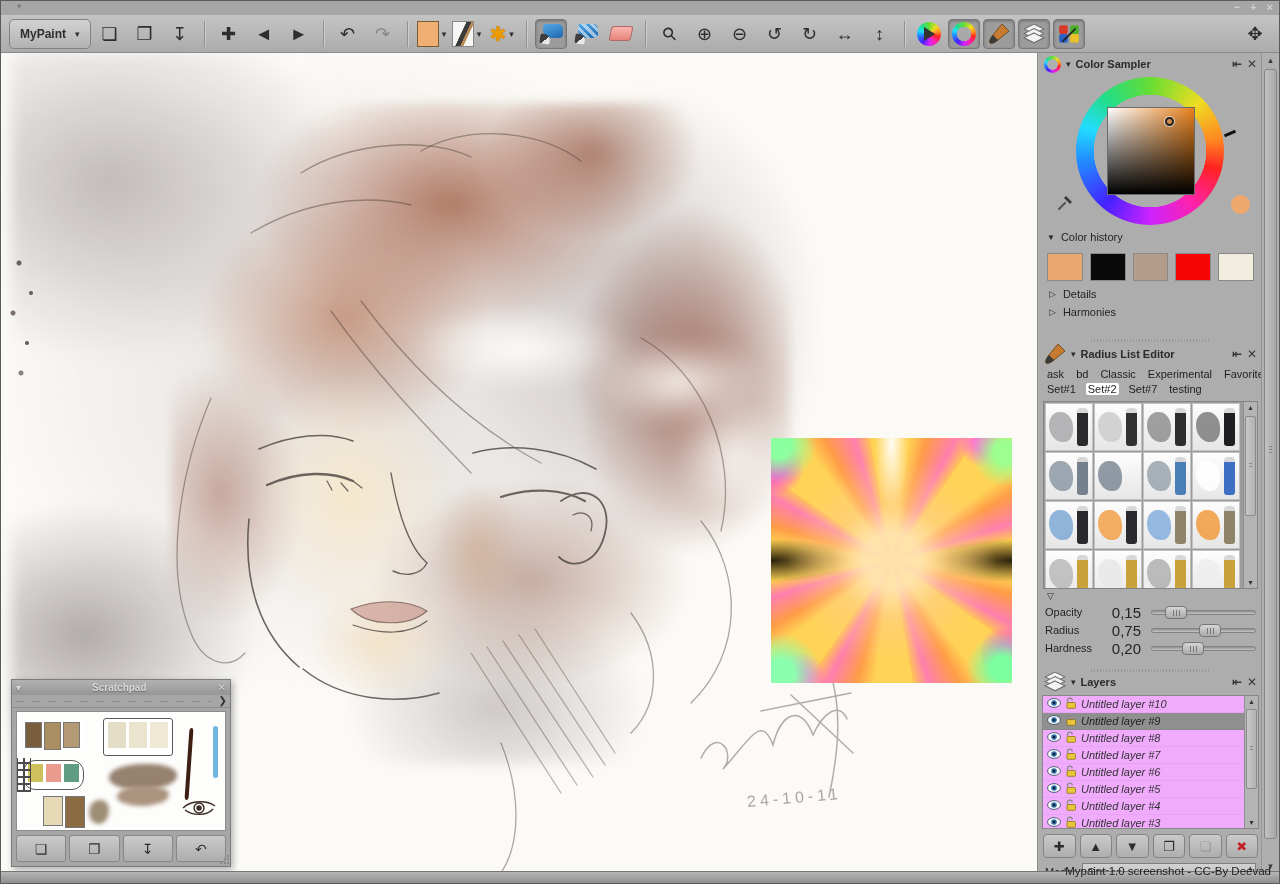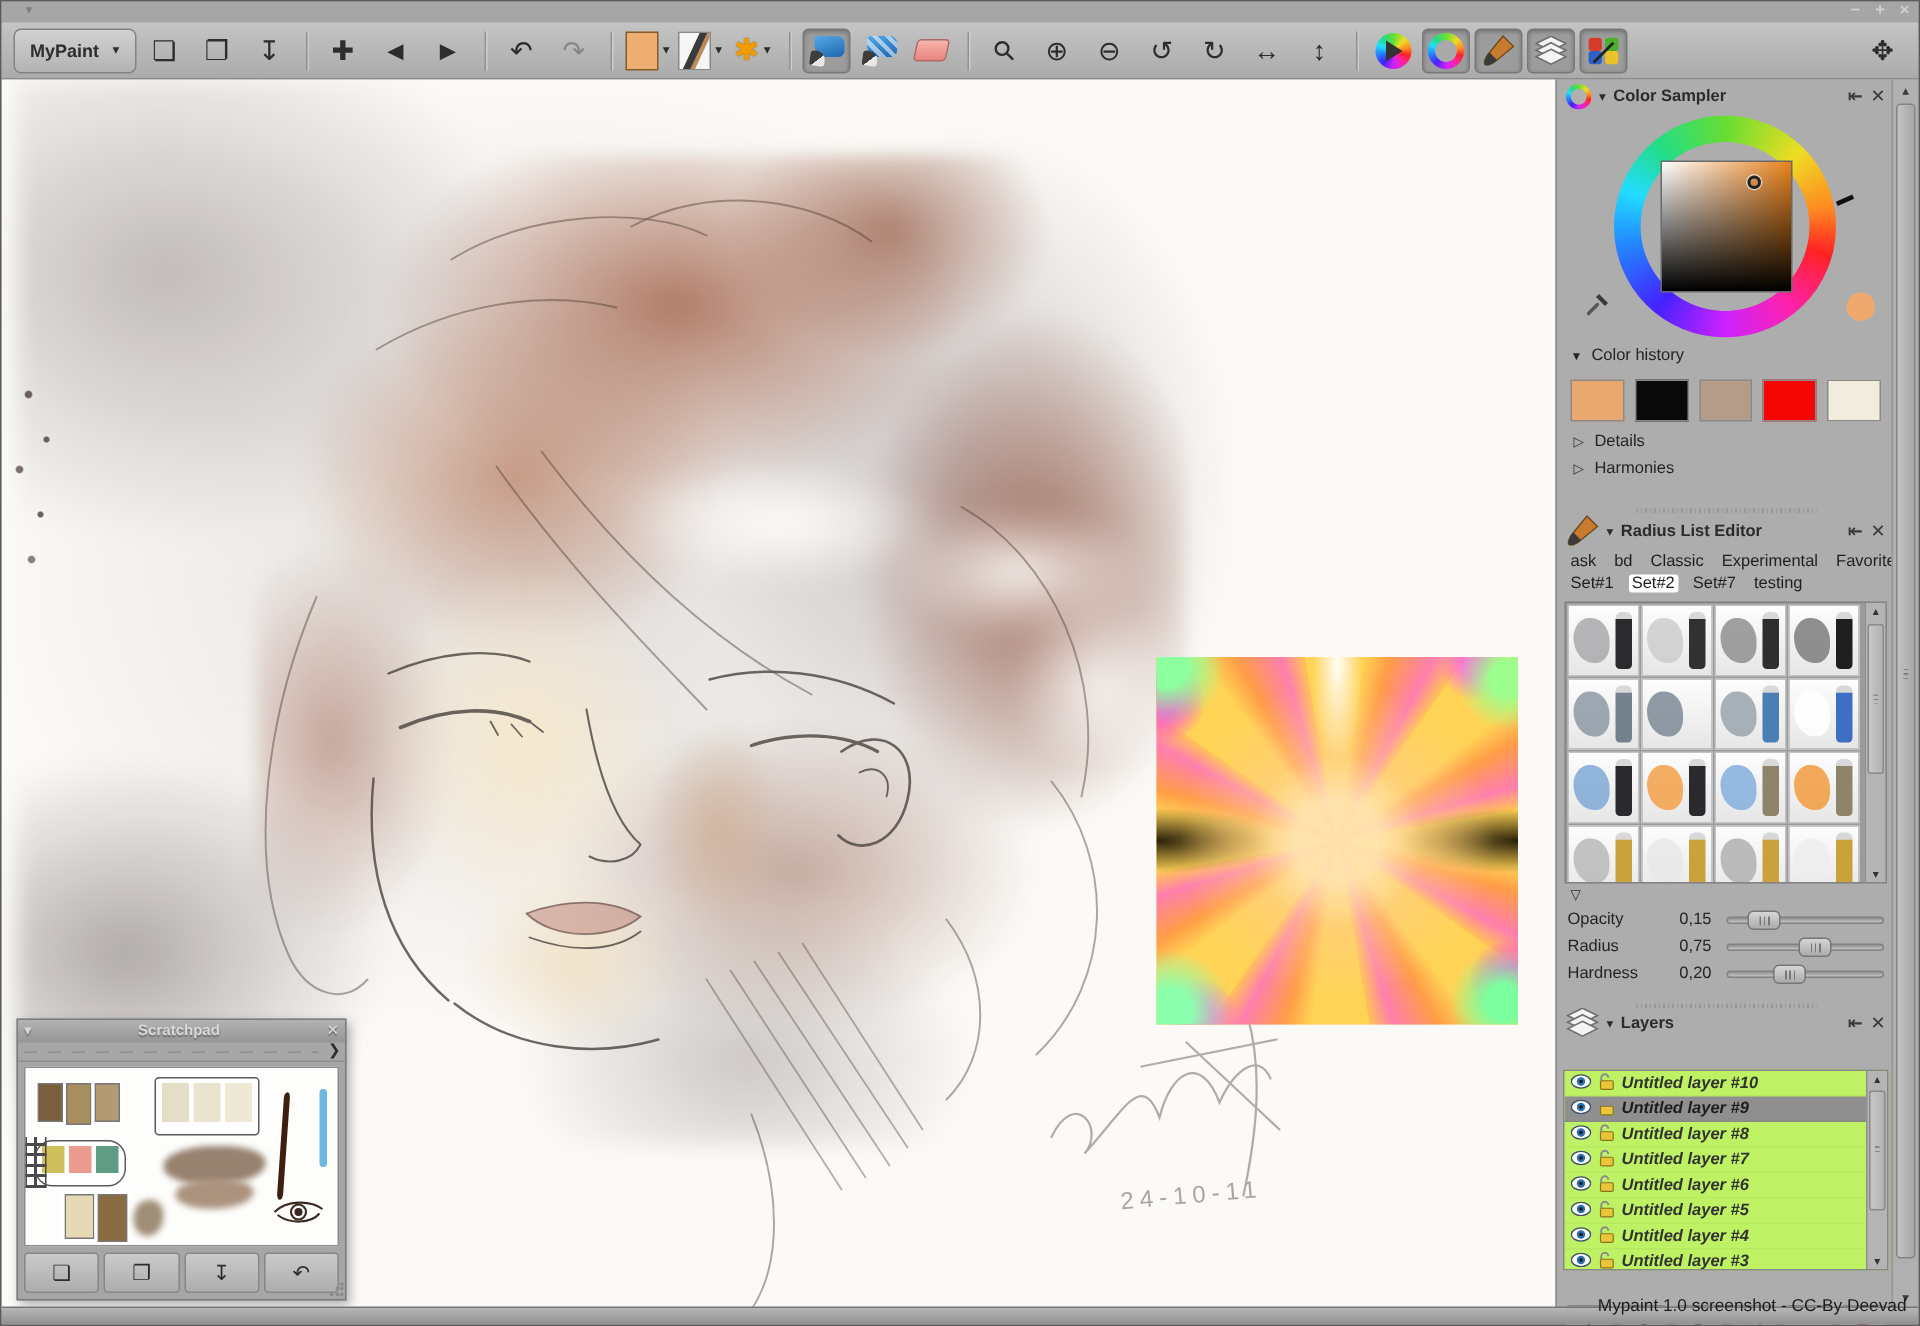--- a/index.html
+++ b/index.html
@@ -156,27 +156,27 @@
   .bcell .blob{position:absolute;left:3px;top:8px;width:24px;height:30px;border-radius:46% 54% 40% 60%;opacity:.85;}
   .bcell .tool{position:absolute;right:4px;top:4px;width:11px;height:38px;border-radius:4px 4px 3px 3px;}
   .bscroll{position:absolute;right:0;top:0;bottom:0;width:14px;background:#b4b4b4;border-left:1px solid #8f8f8f;}
   .bscroll .a{position:absolute;left:0;right:0;text-align:center;font-size:8px;color:#333;}
   .bscroll .thumb{position:absolute;left:1px;right:1px;top:14px;height:100px;background:linear-gradient(90deg,#c8c8c8,#b2b2b2);border:1px solid #8a8a8a;border-radius:2px;}
   .bscroll .thumb::after{content:"";position:absolute;left:3px;right:3px;top:46px;height:6px;background:repeating-linear-gradient(#888 0 1px,rgba(0,0,0,0) 1px 3px);}
   .bexp{padding:2px 8px;font-size:9px;color:#2e2e2e;}
   .sliders{padding:0 6px;}
   .srow{display:flex;align-items:center;height:18px;gap:4px;}
   .srow .lab{width:58px;font-size:11px;color:#242424;}
-  .srow .val{width:34px;text-align:right;font-size:11px;color:#242424;}
+  .srow .val{width:34px;text-align:right;font-size:15px;color:#242424;}
   .track{flex:1;height:5px;border-radius:3px;background:linear-gradient(#8f8f8f,#c6c6c6);border:1px solid #828282;position:relative;margin-left:6px;}
   .handle{position:absolute;top:-5px;width:22px;height:13px;border-radius:4px;background:linear-gradient(#d6d6d6,#ababab);border:1px solid #767676;}
   .handle::after{content:"";position:absolute;left:7px;top:3px;width:8px;height:6px;background:repeating-linear-gradient(90deg,#777 0 1px,rgba(0,0,0,0) 1px 3px);}
 
   
-  .llist-wrap{position:relative;margin:20px 3px;height:134px;background:#bef264;border:1px solid #878787;overflow:hidden;font-weight:bold;}
+  .llist-wrap{position:relative;margin:2px 3px;height:134px;background:#f0abfc;border:1px solid #878787;overflow:hidden;}
   .llist{position:absolute;left:0;top:0;right:14px;}
   .lrow{height:17px;display:flex;align-items:center;gap:4px;padding:0 4px;font-size:11px;font-style:italic;color:#323232;border-bottom:1px solid rgba(0,0,0,0.04);}
   .lrow.sel{background:#8f8f8f;color:#1d1d1d;}
   .lscroll{position:absolute;right:0;top:0;bottom:0;width:14px;background:#b4b4b4;border-left:1px solid #8f8f8f;}
   .lscroll .a{position:absolute;left:0;right:0;text-align:center;font-size:8px;color:#333;}
   .lscroll .thumb{position:absolute;left:1px;right:1px;top:13px;height:80px;background:linear-gradient(90deg,#c8c8c8,#b2b2b2);border:1px solid #8a8a8a;border-radius:2px;}
   .lscroll .thumb::after{content:"";position:absolute;left:3px;right:3px;top:36px;height:6px;background:repeating-linear-gradient(#888 0 1px,rgba(0,0,0,0) 1px 3px);}
   .lbtns{display:flex;gap:4px;padding:3px 4px;}
   .lbtn{flex:1;height:24px;border:1px solid #838383;border-radius:4px;background:linear-gradient(#cacaca,#aeaeae);display:flex;align-items:center;justify-content:center;font-size:13px;color:#2d2d2d;}
   .lbtn.red{color:#c32222;font-weight:bold;}

